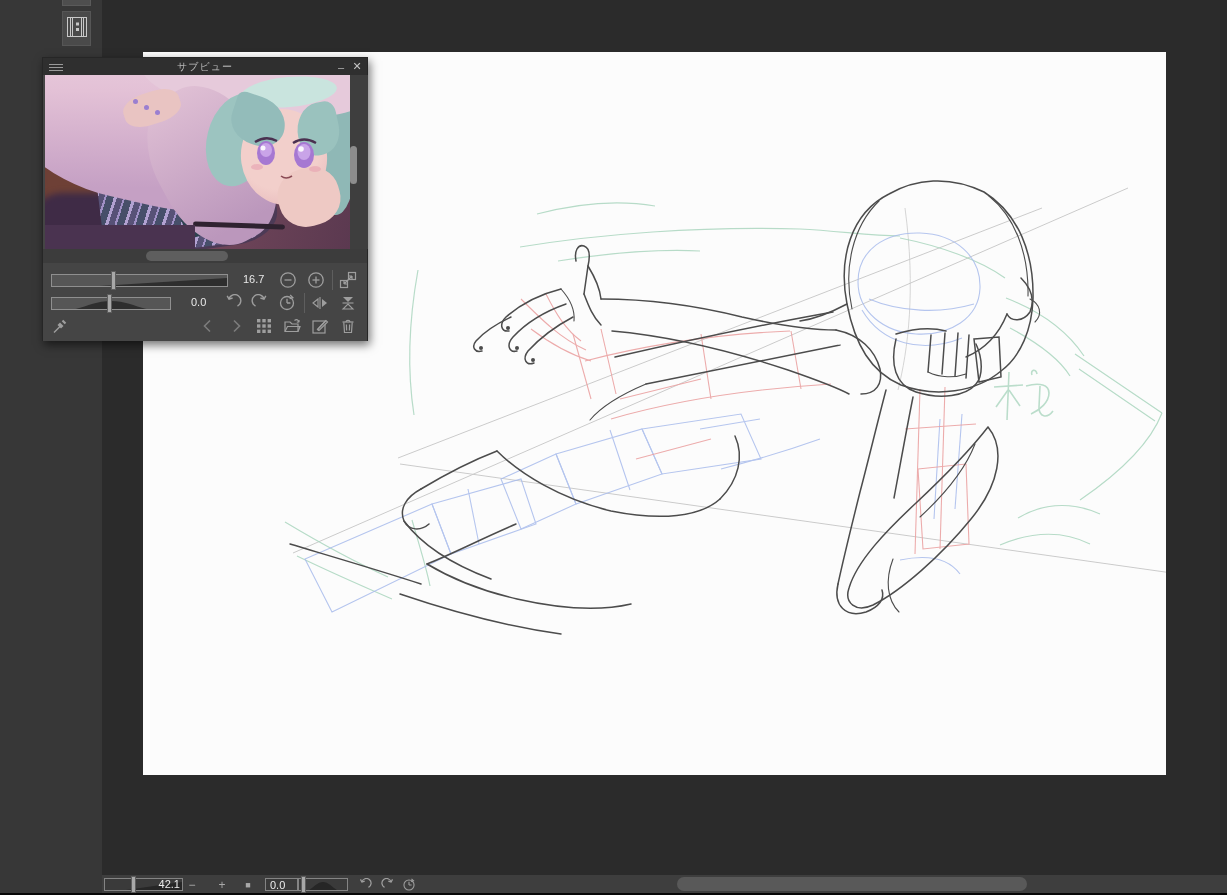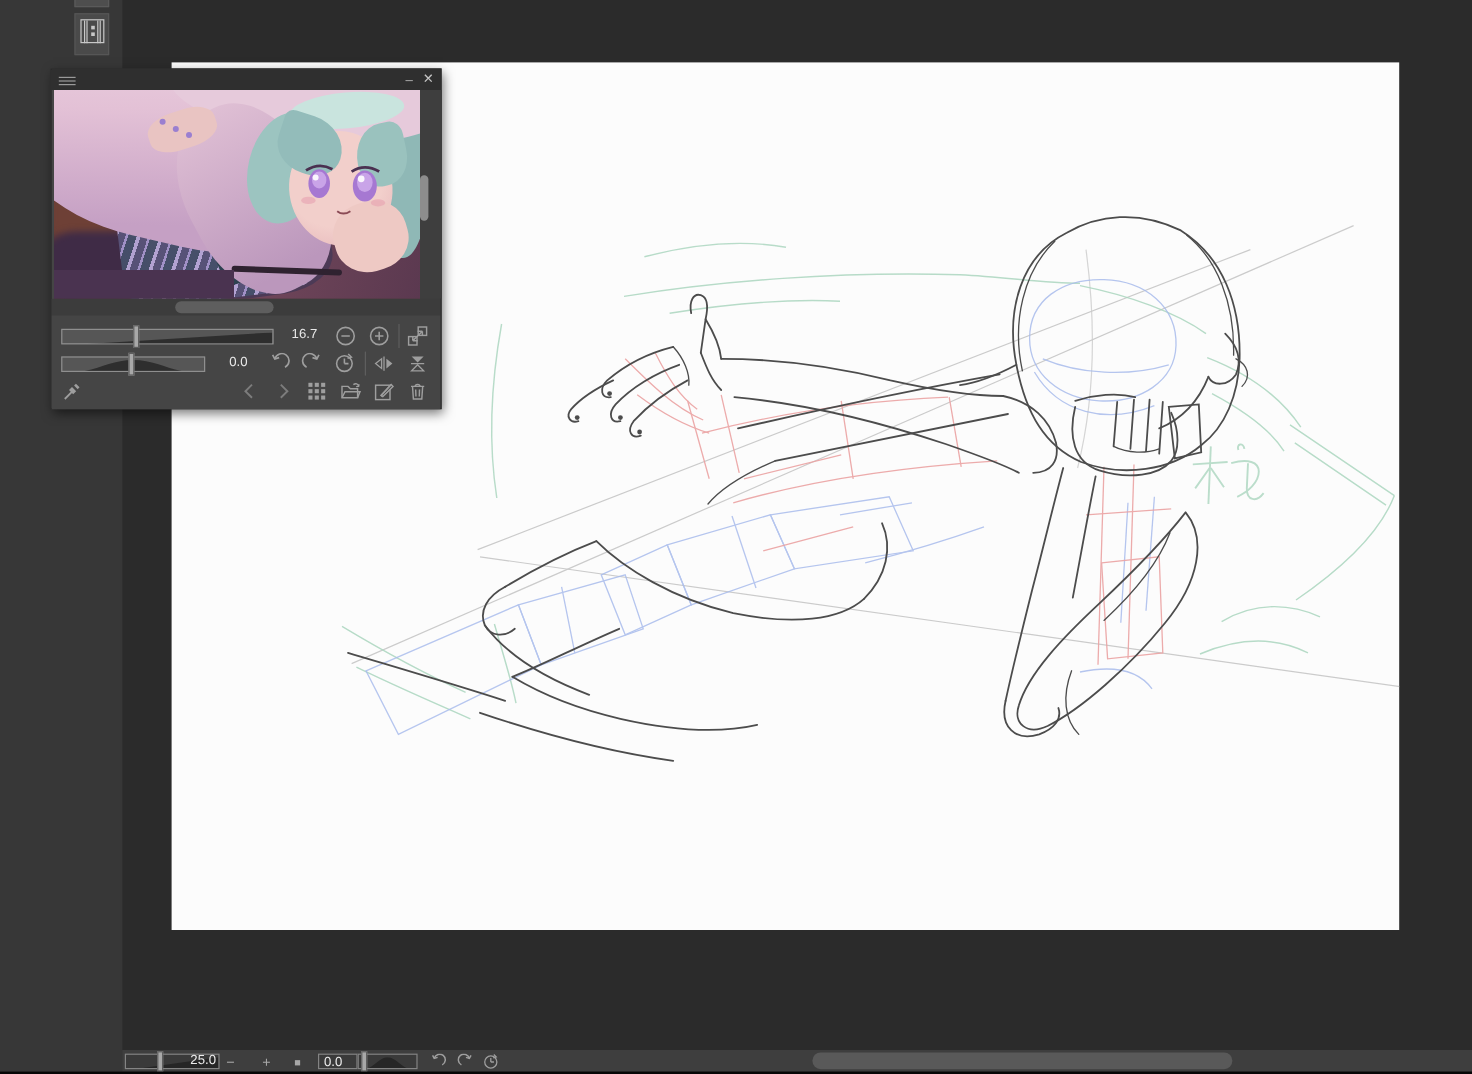--- a/index.html
+++ b/index.html
@@ -228,20 +228,21 @@
     </span>
   </div>
 
   <div class="subview">
     <div class="sv-title">
       <span class="sv-burger">
           <i></i>
           <i></i>
           <i></i>
         </span>
+      <span class="sv-title-text">サブビュー</span>
       <span class="sv-min">–</span>
       <span class="sv-close">✕</span>
     </div>
 
     <div class="sv-image" title="Anime reference illustration: girl with mint-green hair and purple eyes lying under a pink blanket, chin resting on her hand, wearing a striped kimono">
       <div class="ref">
         <div class="rf-corner"></div>
         <div class="rf-brown"></div>
         <div class="rf-floor"></div>
         <div class="rf-shadow"></div>
@@ -416,21 +417,21 @@
     </div>
   </div>
 
   <div class="statusbar">
     <div class="slider-box" style="left:2px;top:3px;width:79px;height:13px;border-color:#848484;background:#3a3a3a;">
       <svg width="77" height="11">
           <polygon points="0,11 77,11 77,0" fill="#262626"></polygon>
         </svg>
     </div>
     <div class="slider-handle" style="left:29px;top:1px;height:17px;"></div>
-    <span class="sb-val" style="left:40px;top:3px;width:38px;text-align:right;">25.0</span>
+    <span class="sb-val" style="left:40px;top:3px;width:38px;text-align:right;">42.1</span>
     <span class="sb-glyph" style="left:84px;top:4px;width:12px;text-align:center;">−</span>
     <span class="sb-glyph" style="left:114px;top:4px;width:12px;text-align:center;">+</span>
     <span class="sb-glyph" style="left:140px;top:4px;width:12px;text-align:center;font-size:9px;">■</span>
     <div class="slider-box" style="left:163px;top:3px;width:33px;height:13px;border-color:#848484;background:#3a3a3a;">
       <span class="sb-val" style="left:4px;top:0px;">0.0</span>
     </div>
     <div class="slider-box" style="left:196px;top:3px;width:50px;height:13px;border-color:#848484;background:#3a3a3a;">
       <svg width="48" height="11">
           <path d="M0,11 C12,11 16,0 24,0 C32,0 36,11 48,11 Z" fill="#262626"></path>
         </svg>

